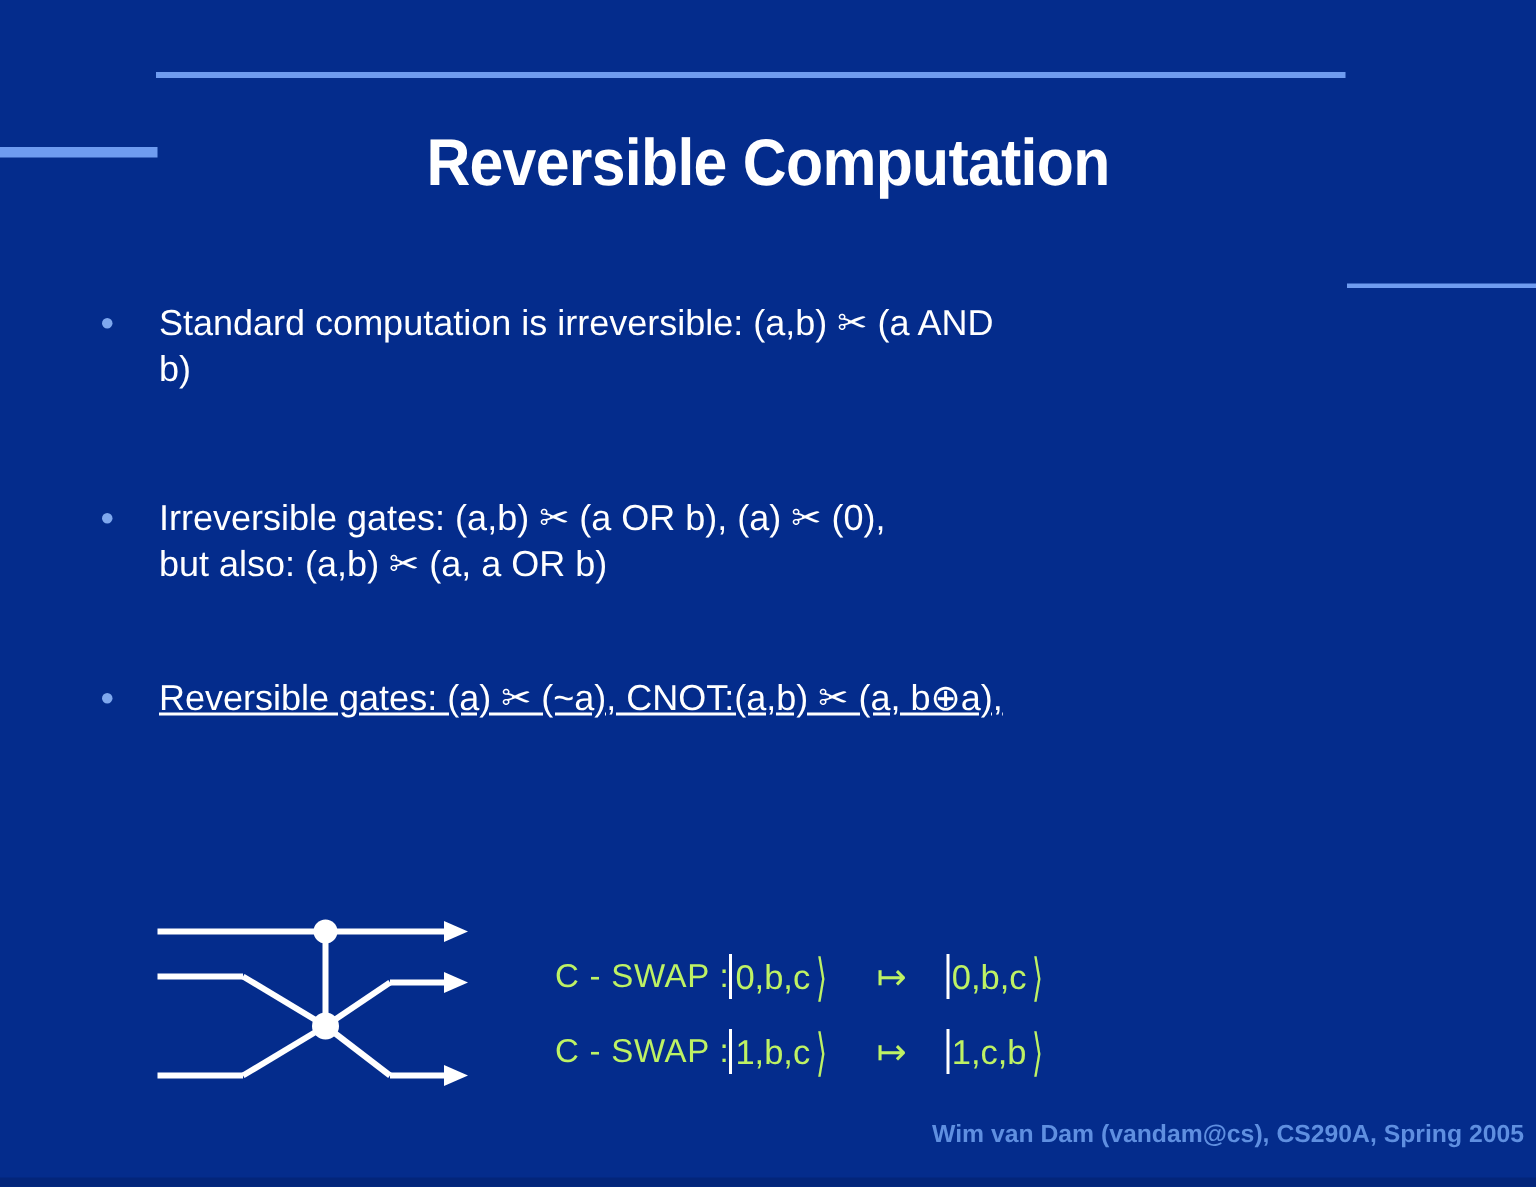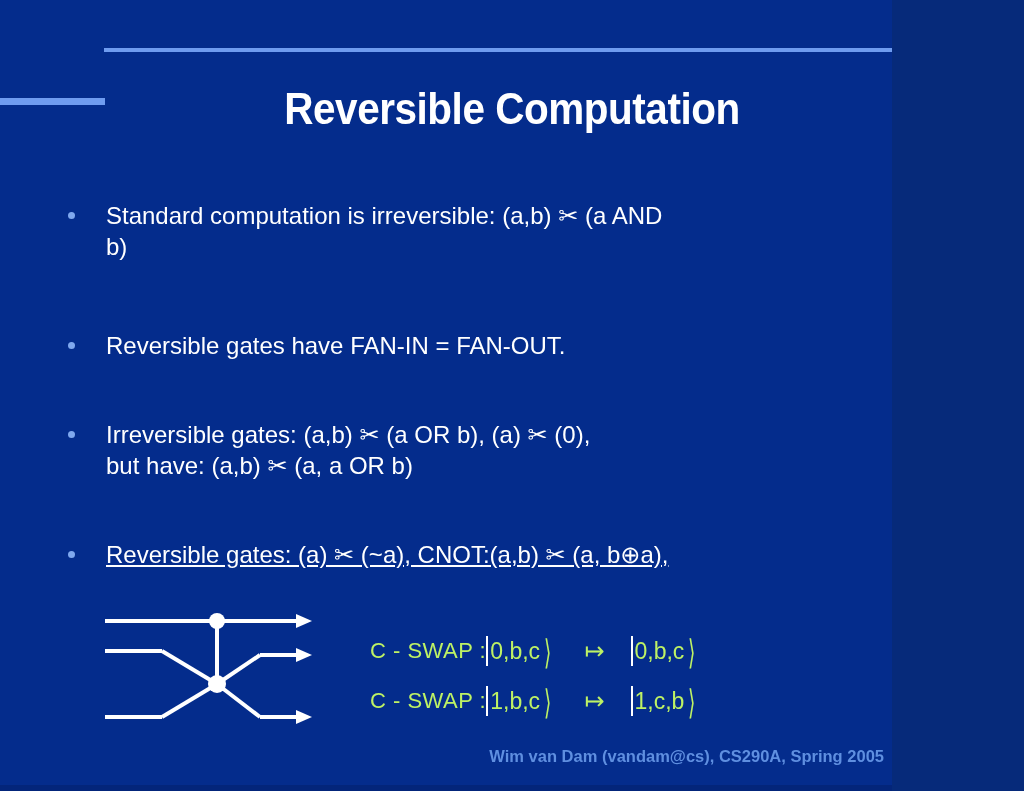--- a/index.html
+++ b/index.html
@@ -2,21 +2,21 @@
 <html><head>
 <meta charset="utf-8">
 <style>
   html, body {
     margin: 0;
     padding: 0;
     background: #062a7a;
   }
   #slide {
     position: relative;
-    width: 892px;
+    width: 1024px;
     height: 791px;
     background: #042c8c;
     overflow: hidden;
     font-family: "Liberation Sans", sans-serif;
     -webkit-font-smoothing: antialiased;
   }
   
   .rule {
     position: absolute;
     background: #6f9cf0;
@@ -150,29 +150,25 @@
   <div id="title">Reversible Computation</div>
 
   <div id="body">
 
     <div class="bullet-row" id="bullet-0">
       <span class="bullet-dot"></span>
       <span class="btext">Standard computation is irreversible: (a,b) ✂ (a AND</span>
       <span class="btext">b)</span>
     </div>
 
-    <div class="bullet-row" id="bullet-1">
-      <span class="bullet-dot"></span>
-      <span class="btext">Reversible gates have FAN-IN = FAN-OUT.</span>
-    </div>
 
     <div class="bullet-row" id="bullet-2">
       <span class="bullet-dot"></span>
       <span class="btext">Irreversible gates: (a,b) ✂ (a OR b), (a) ✂ (0),</span>
-      <span class="btext">but have: (a,b) ✂ (a, a OR b)</span>
+      <span class="btext">but also: (a,b) ✂ (a, a OR b)</span>
     </div>
 
     <div class="bullet-row" id="bullet-3">
       <span class="bullet-dot"></span>
       <span class="btext">Reversible gates: (a) ✂ (~a), CNOT:(a,b) ✂ (a, b⊕a),</span>
     </div>
 
   </div>
 
   <svg id="circuit" viewBox="0 0 215 128">

